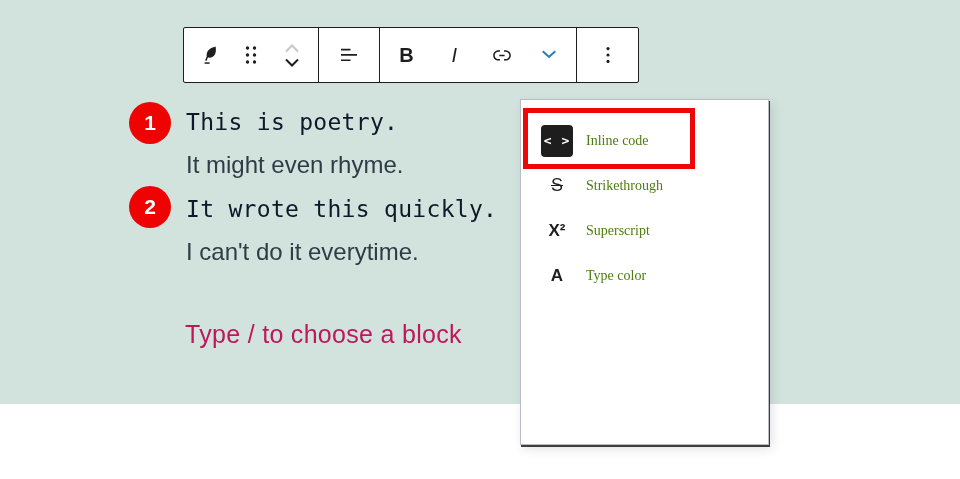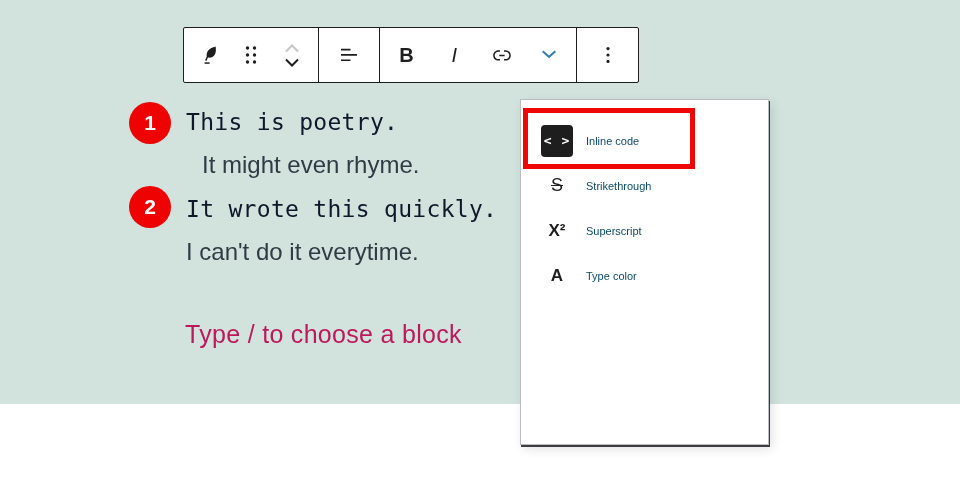--- a/index.html
+++ b/index.html
@@ -31,21 +31,21 @@
                  background:#ef0202; color:#fff; display:flex; align-items:center; justify-content:center;
                  font-size:21px; font-weight:700; }
 
   
   .dropdown { position:absolute; left:520px; top:99px; width:249px; height:346px;
               background:#fff; border:1px solid #b9bdc1; padding-top:18px;
               box-shadow:1px 2px 0 rgba(30,30,30,0.85), 3px 4px 10px rgba(0,0,0,0.12); }
   .menu-item { height:45px; display:flex; align-items:center; padding-left:20px; cursor:pointer; }
   .mi-icon { width:32px; height:32px; display:flex; align-items:center; justify-content:center;
              margin-right:13px; flex:none; }
-  .mi-label { font-size:11px; color:#0c4a6e; }
+  .mi-label { font-size:14px; color:#4d7c0f;font-family:Liberation Serif, serif; }
   .code-chip { width:32px; height:32px; border-radius:4px; background:#1e1e1e; color:#fff;
                display:flex; align-items:center; justify-content:center;
                font-family:"DejaVu Sans Mono", monospace; font-size:13px; font-weight:700; letter-spacing:1px; }
   .icon-text { font-size:17px; font-weight:600; color:#1e1e1e; font-family:"Liberation Sans", sans-serif; }
   .strike { text-decoration:line-through; font-weight:500; font-size:18px; }
 
   .annotation-rect { position:absolute; left:523px; top:108px; width:172px; height:61px;
                      border:5px solid #ed0707; pointer-events:none; }
 </style>
 </head>
@@ -120,21 +120,21 @@
 </div>
 
 <div class="step-circle" style="left:129px; top:102px;">
   <span>1</span>
 </div>
 <div class="step-circle" style="left:129px; top:186px;">
   <span>2</span>
 </div>
 
 <div class="poem-line code-line" style="top:107px;">This is poetry.</div>
-<div class="poem-line sans-line" style="top:150px;margin-left:16px;">It might even rhyme.</div>
+<div class="poem-line sans-line" style="top:150px;">It might even rhyme.</div>
 <div class="poem-line code-line" style="top:194px;">It wrote this quickly.</div>
 <div class="poem-line sans-line" style="top:237px;">I can't do it everytime.</div>
 
 <div class="placeholder">Type / to choose a block</div>
 
 <div class="dropdown">
 
   <div class="menu-item">
     <span class="mi-icon">
       <span class="code-chip">&lt; &gt;</span>

